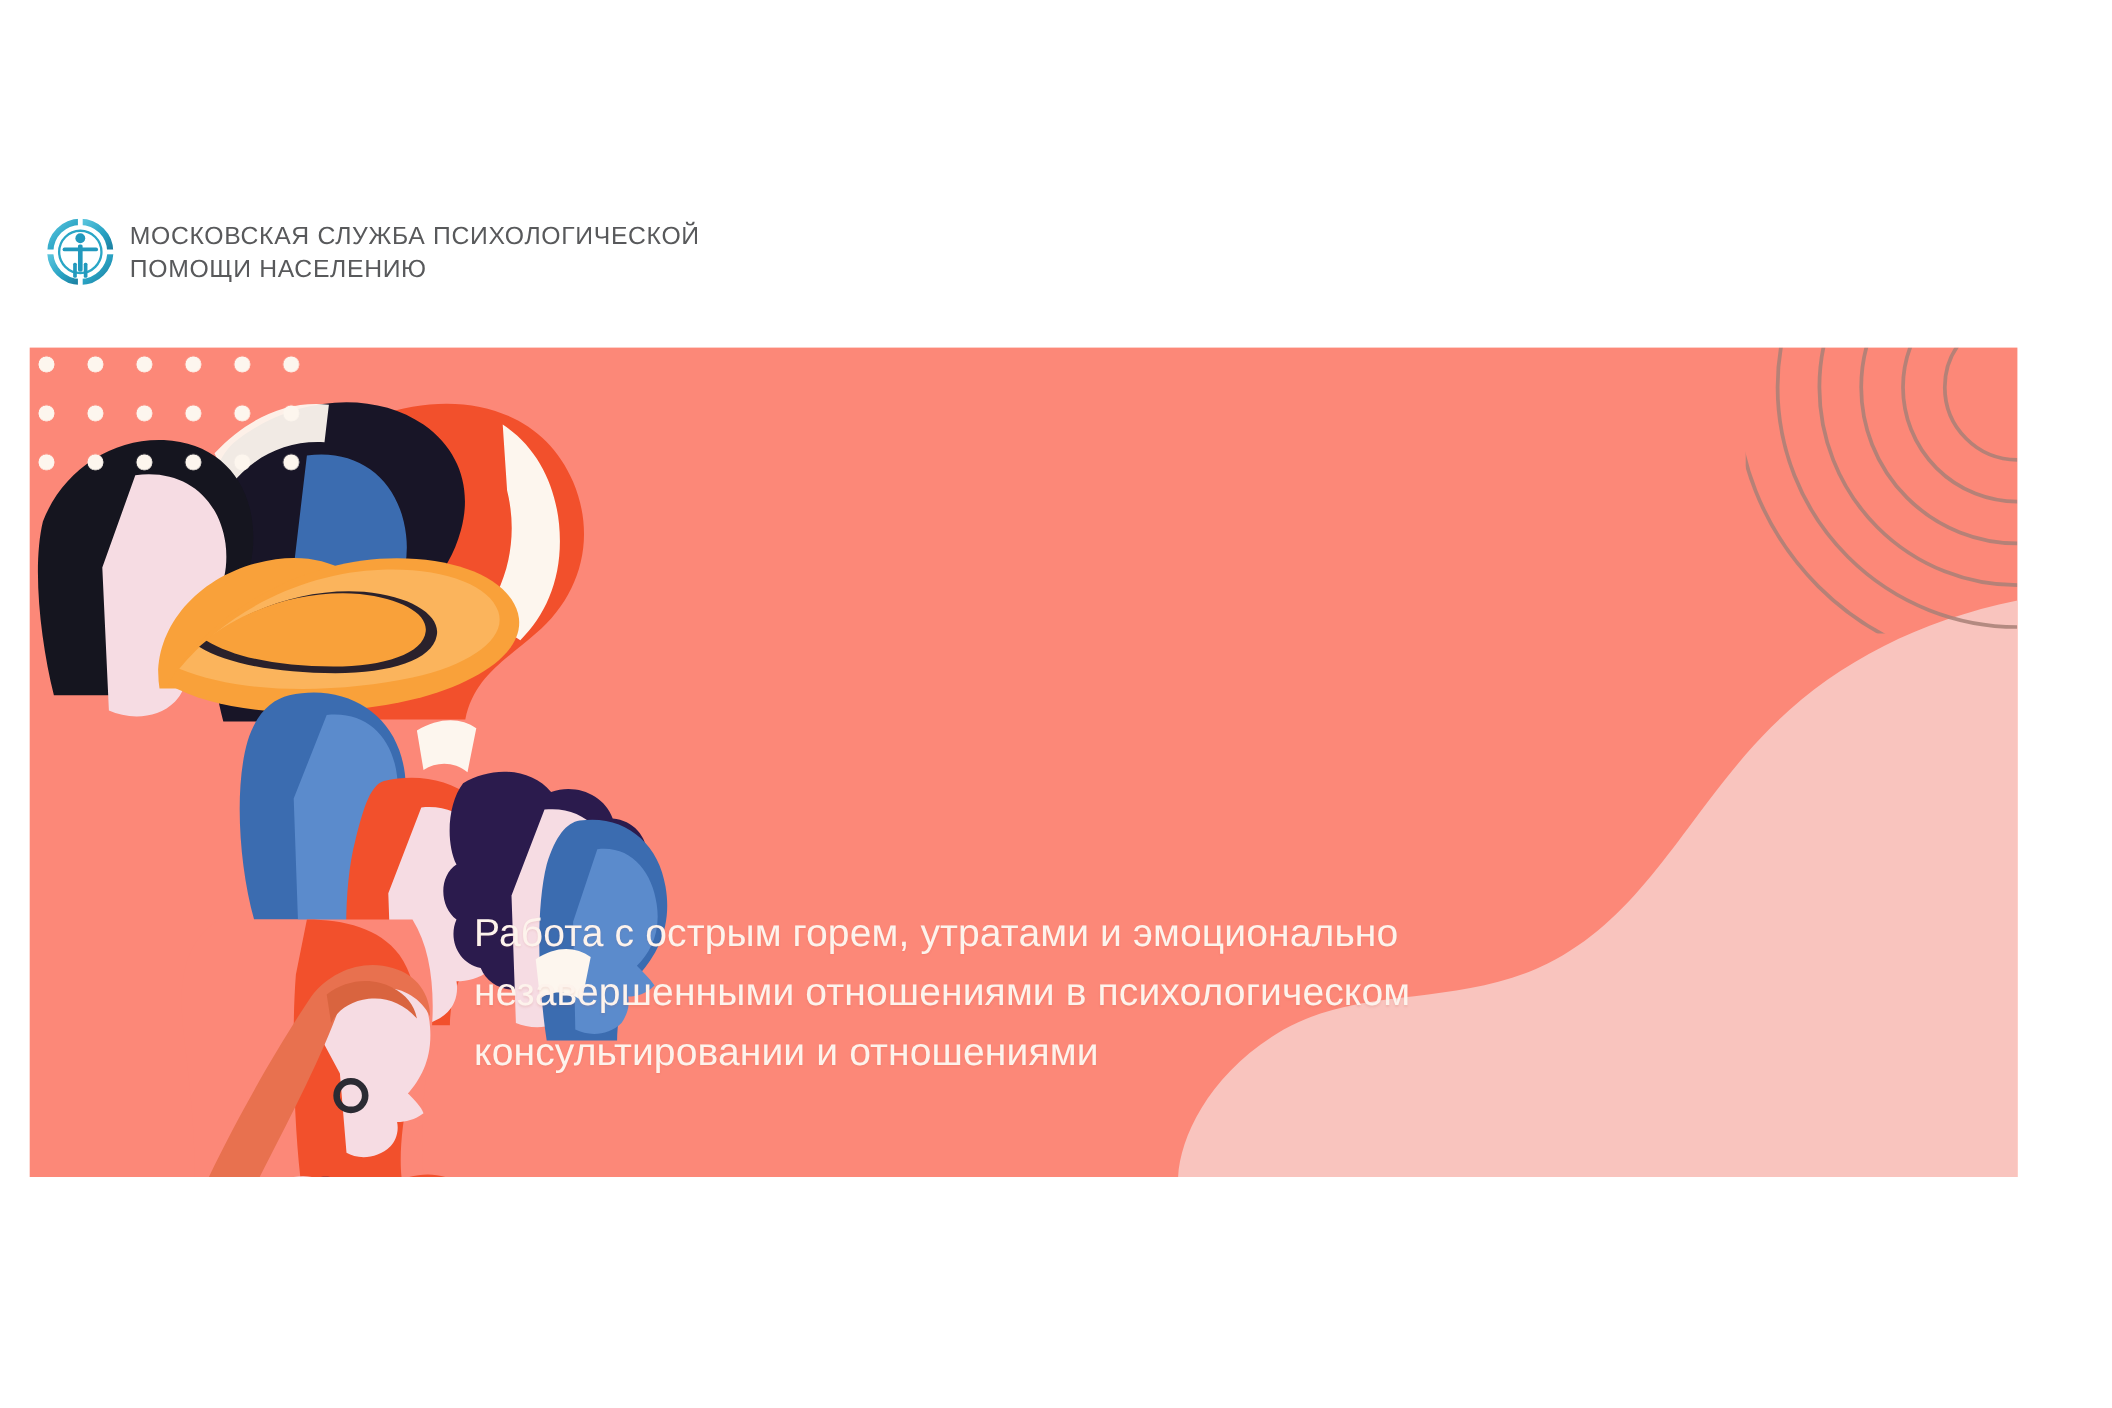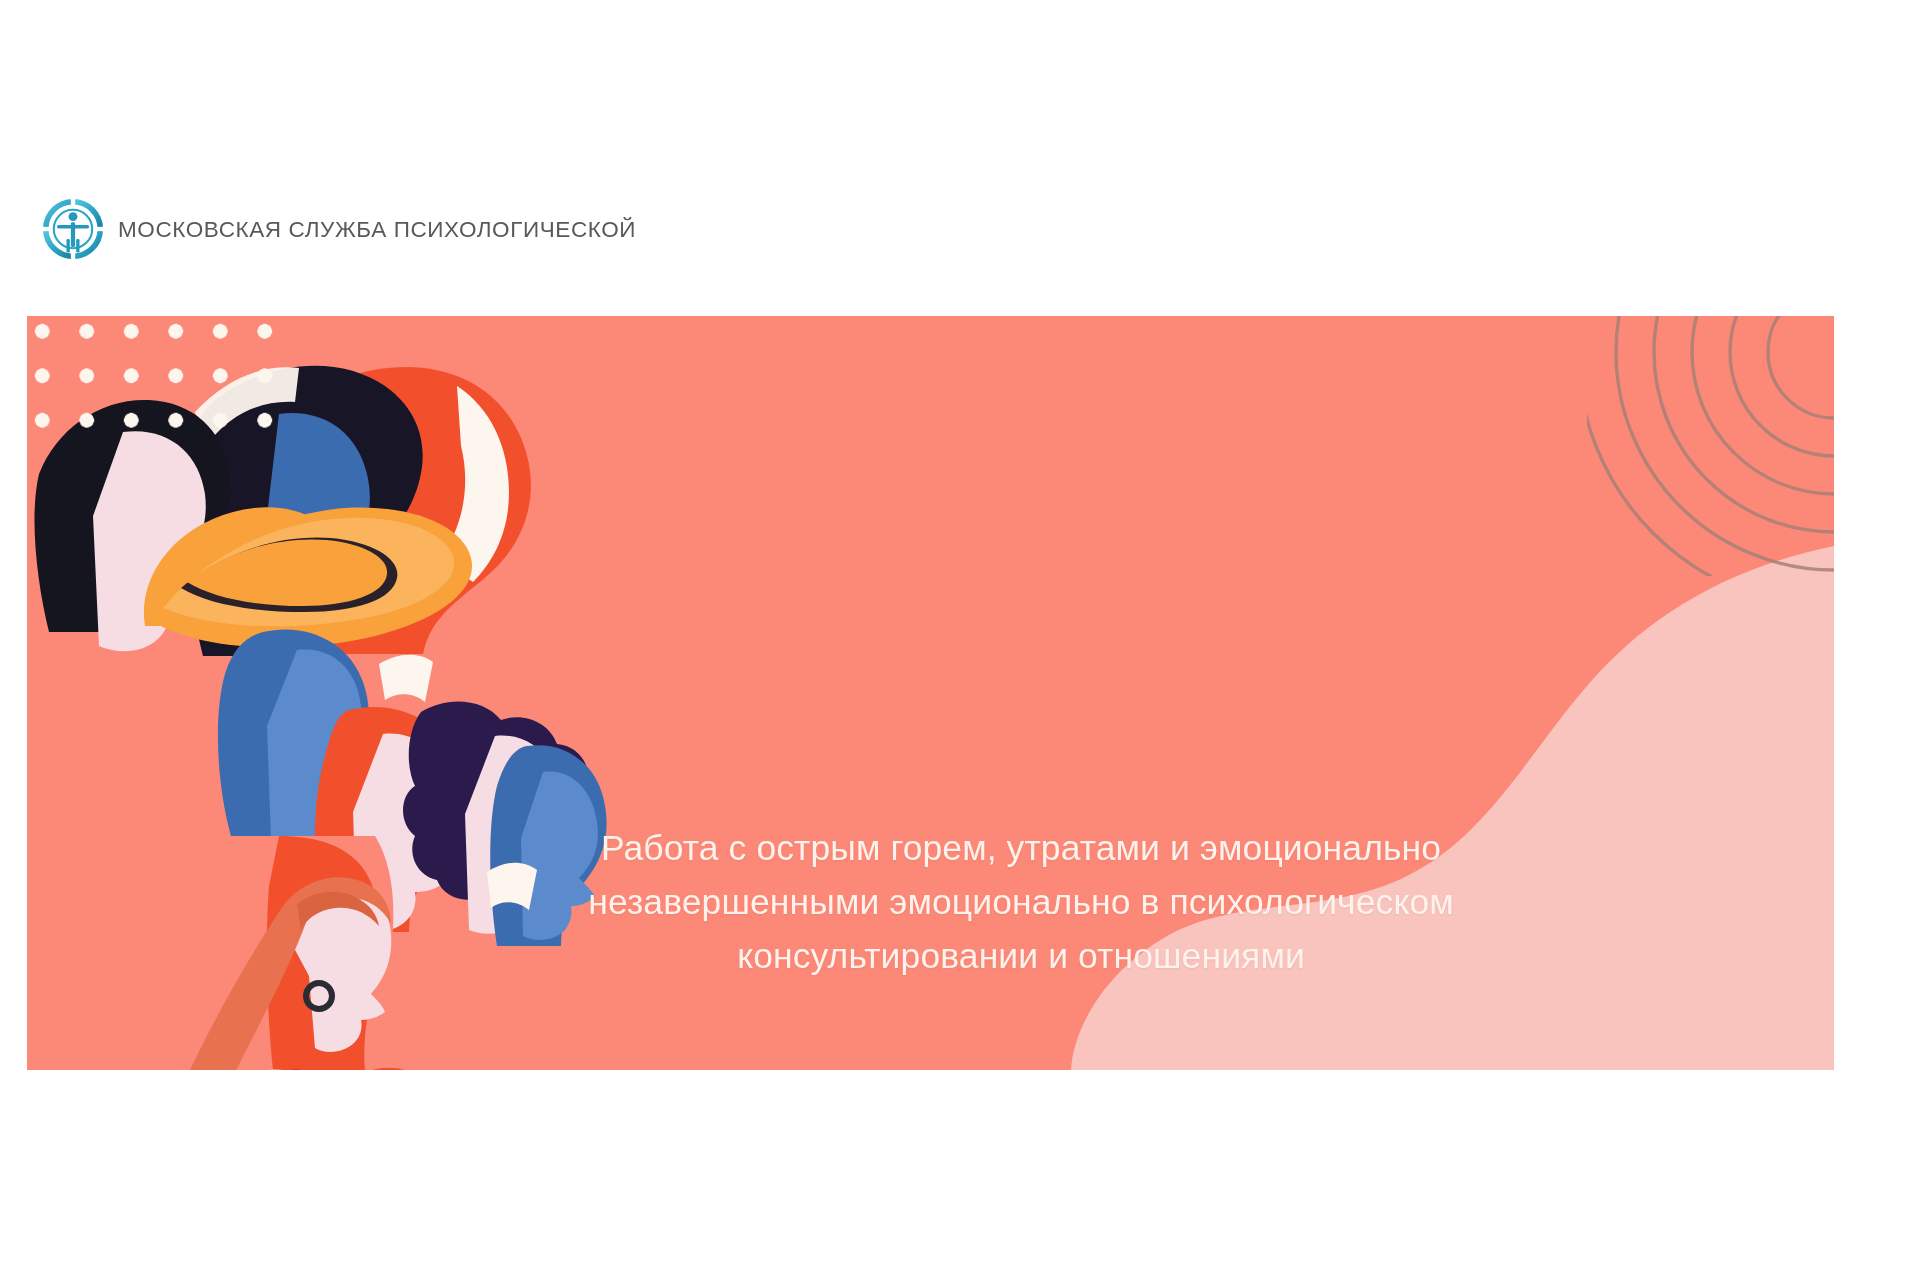--- a/index.html
+++ b/index.html
@@ -88,21 +88,21 @@
     top: 506px;
     width: 1180px;
     color: #fdf3ec;
     font-family: "Liberation Sans", sans-serif;
     font-size: 35.5px;
     line-height: 1.52;
     font-weight: 400;
     letter-spacing: 0.1px;
     text-shadow: 0 1px 2px rgba(180,70,60,0.12);
   }
-  #banner-title .tline { display: block; white-space: nowrap; text-align: center; }
+  #banner-title .tline { display: block; white-space: nowrap; }
 </style>
 </head>
 <body>
 
 <div id="page">
 
   <div id="logo-block">
 
     <svg id="logo-emblem" viewBox="0 0 100 100">
       <defs>
@@ -133,20 +133,21 @@
         <circle cx="50" cy="30" r="7.2"></circle>
         <rect x="46.6" y="39" width="6.8" height="40" rx="2.4"></rect>
         <rect x="24" y="43.5" width="52" height="5.6" rx="2.8"></rect>
         <rect x="39.5" y="66" width="5.4" height="22" rx="2.2"></rect>
         <rect x="55.1" y="66" width="5.4" height="22" rx="2.2"></rect>
       </g>
     </svg>
 
     <div id="logo-text">
       <span class="logo-line">МОСКОВСКАЯ СЛУЖБА ПСИХОЛОГИЧЕСКОЙ</span>
+      <span class="logo-line">ПОМОЩИ НАСЕЛЕНИЮ</span>
     </div>
   </div>
 
   <div id="banner">
 
     <svg id="banner-svg" viewBox="0 0 1807 754" preserveAspectRatio="none">
       <defs>
 
         <clipPath id="bustClip">
           <path d="M 118 754
@@ -333,18 +334,18 @@
                      L 356 948 C 352 912 356 876 368 860 Z" fill="#fdf6ee"></path>
           </g>
         </g>
       </g>
     </svg>
 
     <div id="dot-grid"></div>
 
     <div id="banner-title">
       <span class="tline">Работа с острым горем, утратами и эмоционально</span>
-      <span class="tline">незавершенными эмоционально в психологическом</span>
+      <span class="tline">незавершенными отношениями в психологическом</span>
       <span class="tline">консультировании и отношениями</span>
     </div>
 
   </div>
 </div>
 
 </body></html>

